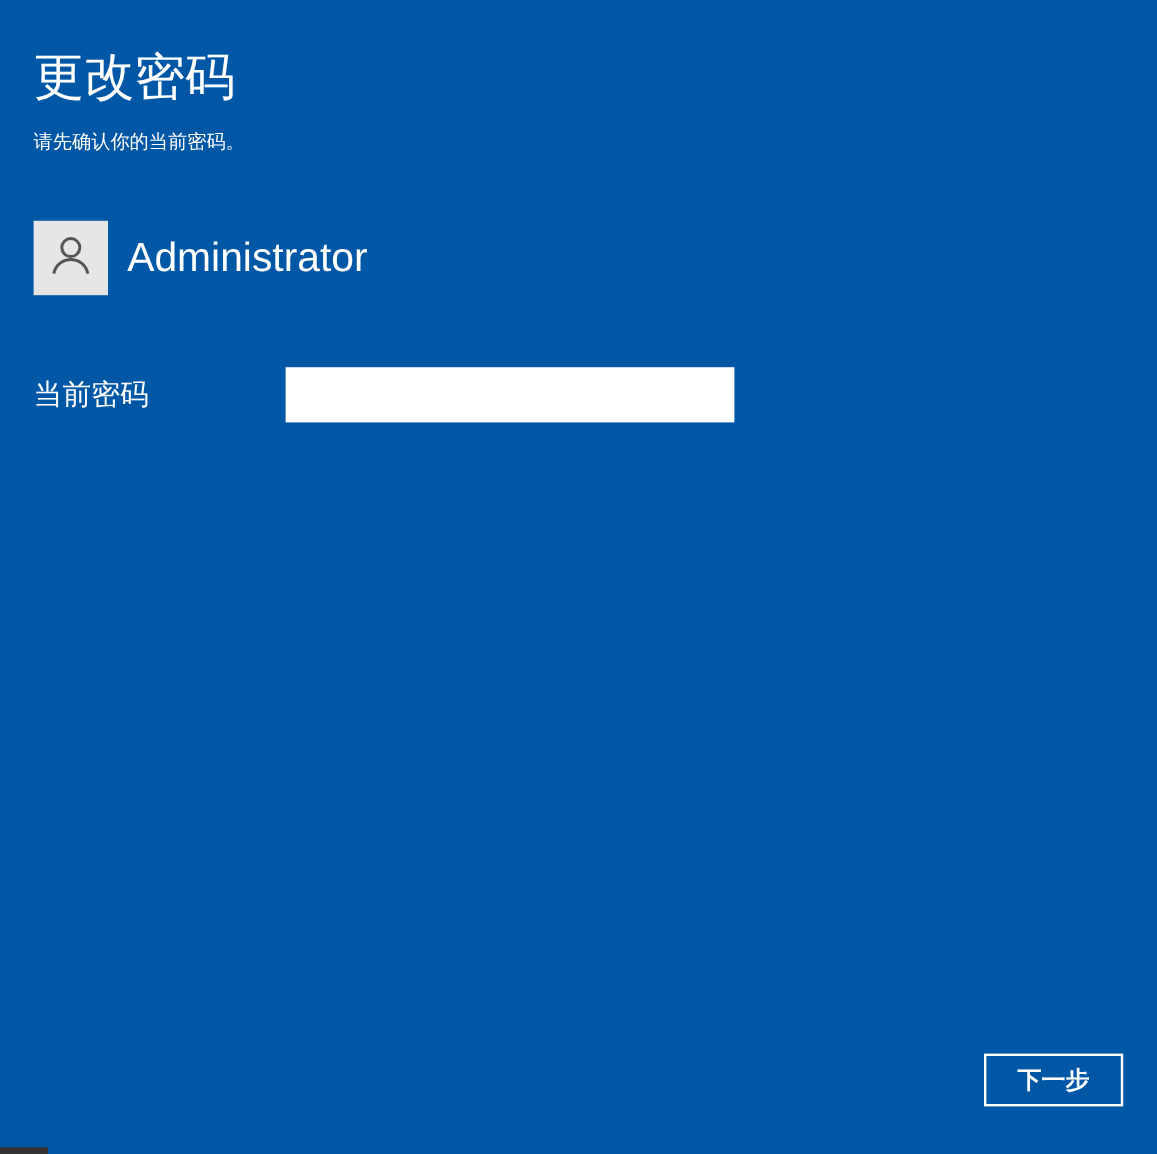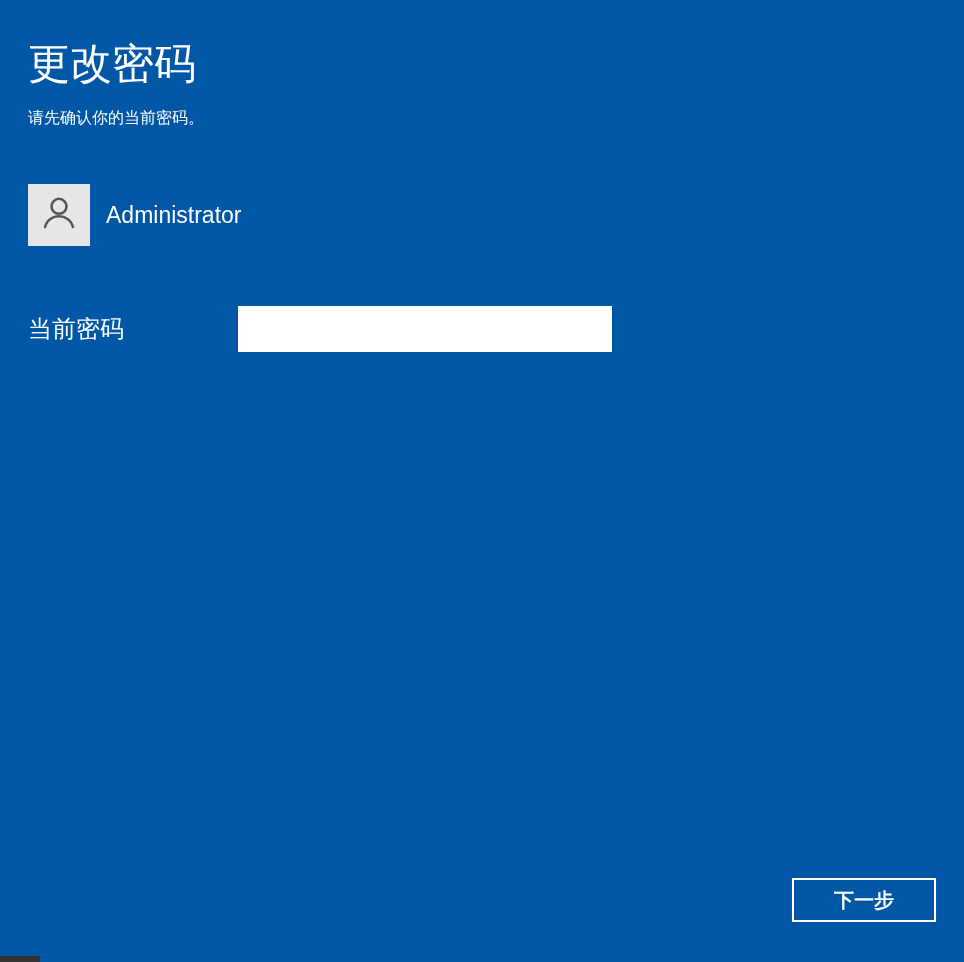--- a/index.html
+++ b/index.html
@@ -41,21 +41,21 @@
       background: #e6e6e6;
       display: flex;
       align-items: center;
       justify-content: center;
     }
     .avatar svg {
       width: 40px;
       height: 40px;
     }
     .username {
-      font-size: 23px;
+      font-size: 34px;
       font-weight: 300;
     }
     .field-row {
       display: flex;
       align-items: center;
       gap: 0;
     }
     .field-label {
       font-size: 24px;
       width: 210px;
@@ -72,21 +72,21 @@
       color: #000;
     }
     .button-row {
       position: absolute;
       bottom: 40px;
       right: 28px;
       display: flex;
       gap: 18px;
     }
     .btn {
-      width: 144px;
+      width: 116px;
       height: 44px;
       background: #0057A5;
       border: 2px solid #ffffff;
       color: #ffffff;
       font-size: 20px;
       font-family: inherit;
       cursor: pointer;
       font-weight: bold;
     }
     .bottom-edge {

